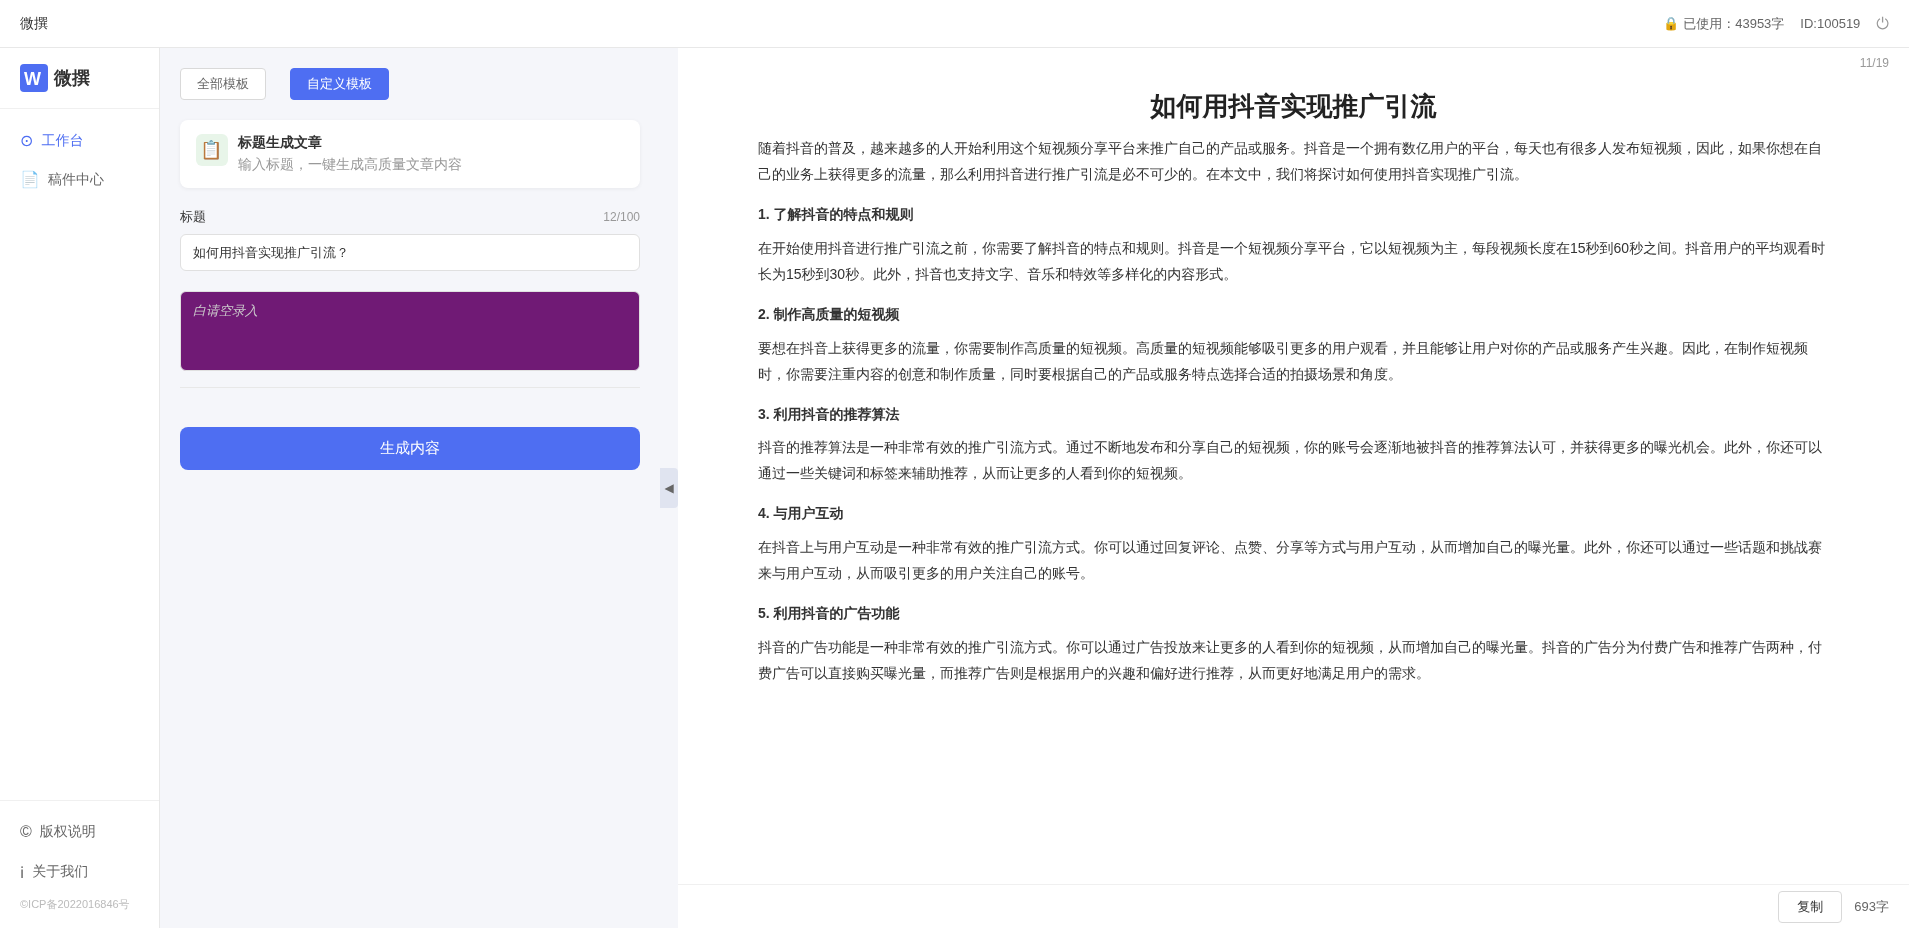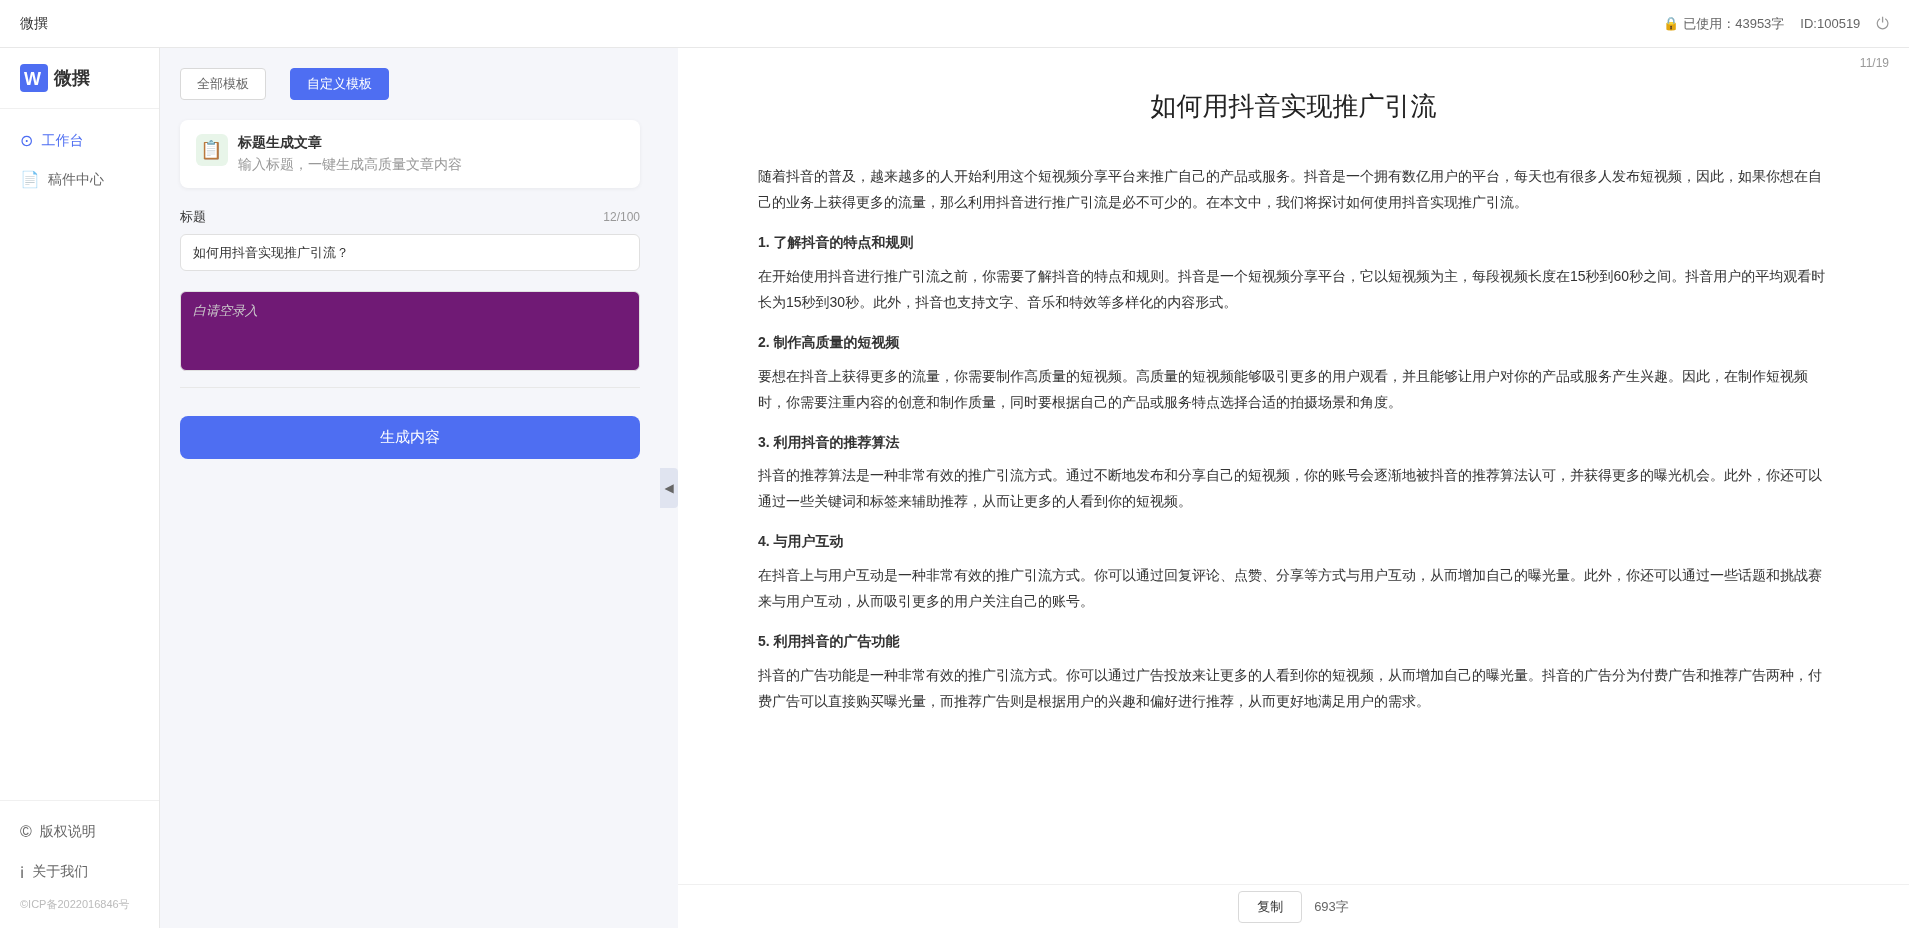--- a/index.html
+++ b/index.html
@@ -155,21 +155,21 @@
     .generate-btn {
       width: 100%;
       padding: 12px;
       background: #4e6ef2;
       color: #fff;
       border: none;
       border-radius: 8px;
       font-size: 15px;
       cursor: pointer;
       font-weight: 500;
-      margin-top: 12px;
+      margin-top: 23px;
     }
 
     
     .collapse-toggle {
       position: absolute;
       left: 655px;
       top: 50%;
       transform: translateY(-50%);
       width: 18px;
       height: 40px;
@@ -201,36 +201,36 @@
     }
     .page-counter {
       position: absolute;
       top: 8px;
       right: 20px;
       font-size: 12px;
       color: #999;
     }
     .article-title {
       font-size: 26px;
-      font-weight: normal;
+      font-weight: bold;
       text-align: center;
       color: #222;
-      margin-bottom: 40px;
+      margin-bottom: 12px;
       line-height: 1.4;
     }
     .article-body { font-size: 14px; line-height: 1.85; color: #333; }
     .article-body p { margin-bottom: 14px; }
     .article-body .section-title { font-weight: 600; margin-bottom: 8px; margin-top: 4px; }
 
     .content-footer {
       height: 44px;
       border-top: 1px solid #f0f0f0;
       display: flex;
       align-items: center;
-      justify-content: center;
+      justify-content: flex-end;
       padding: 0 20px;
       gap: 12px;
     }
     .copy-btn {
       padding: 6px 18px;
       background: #fff;
       border: 1px solid #d9d9d9;
       border-radius: 4px;
       font-size: 13px;
       cursor: pointer;

